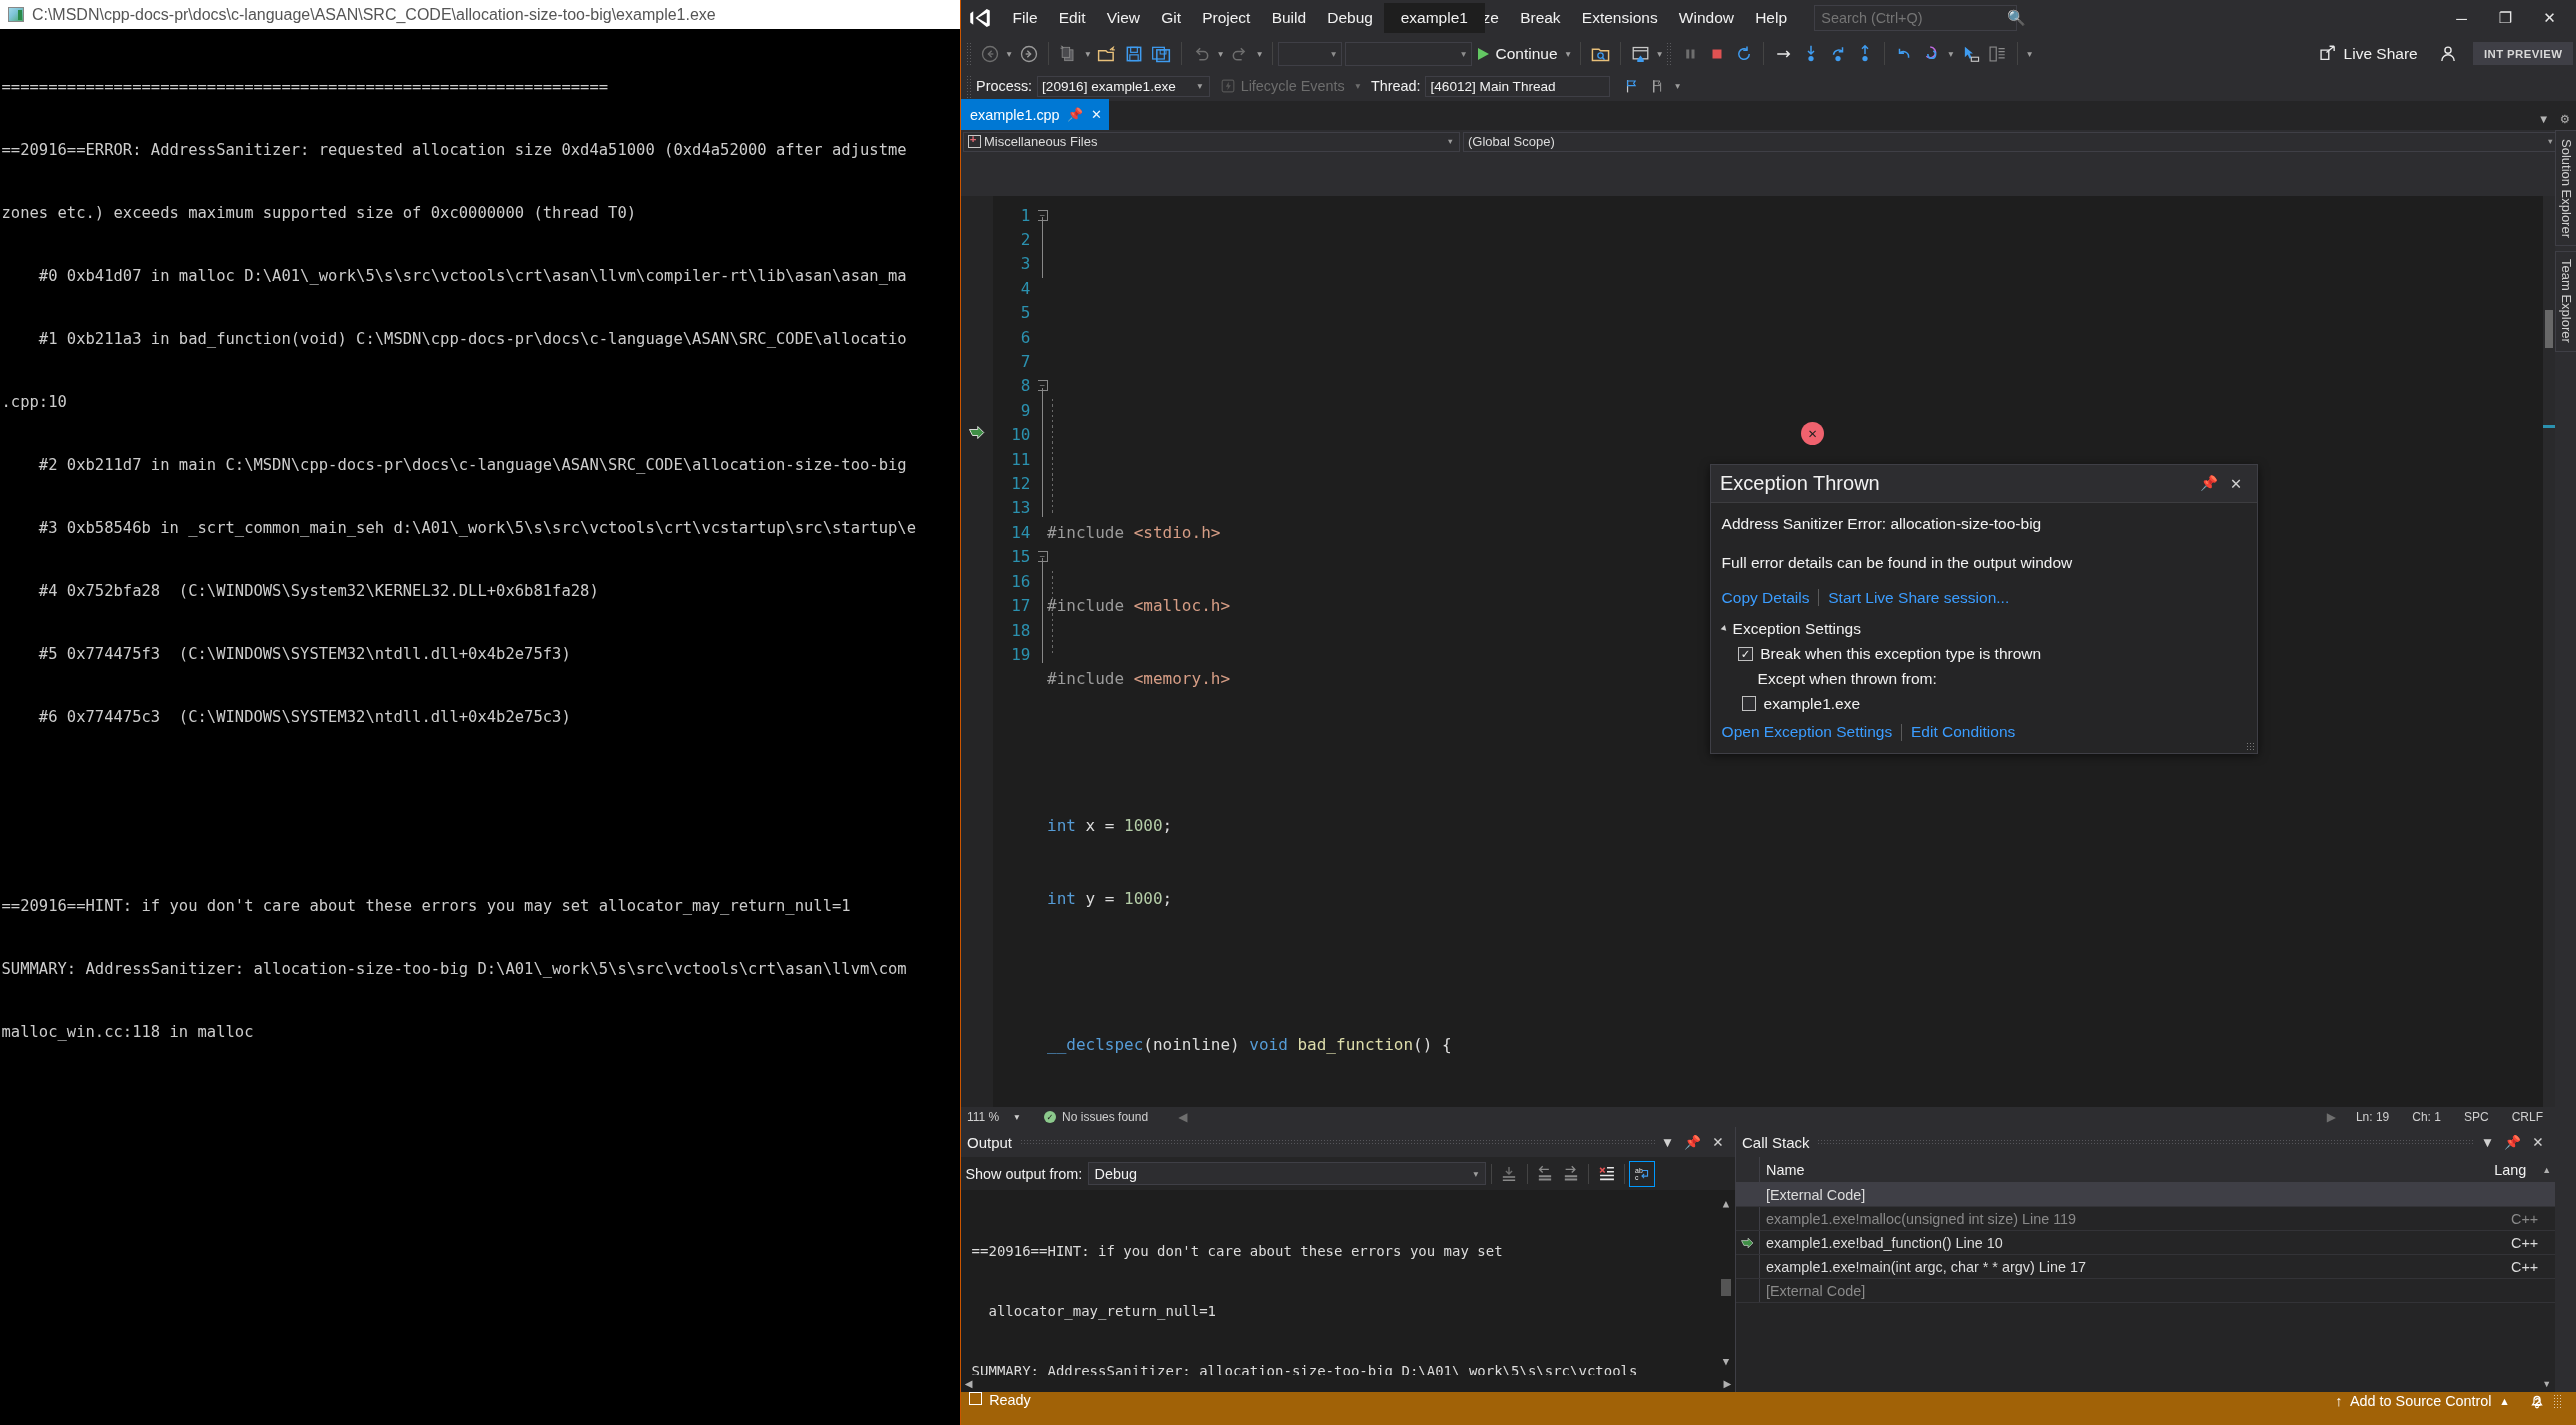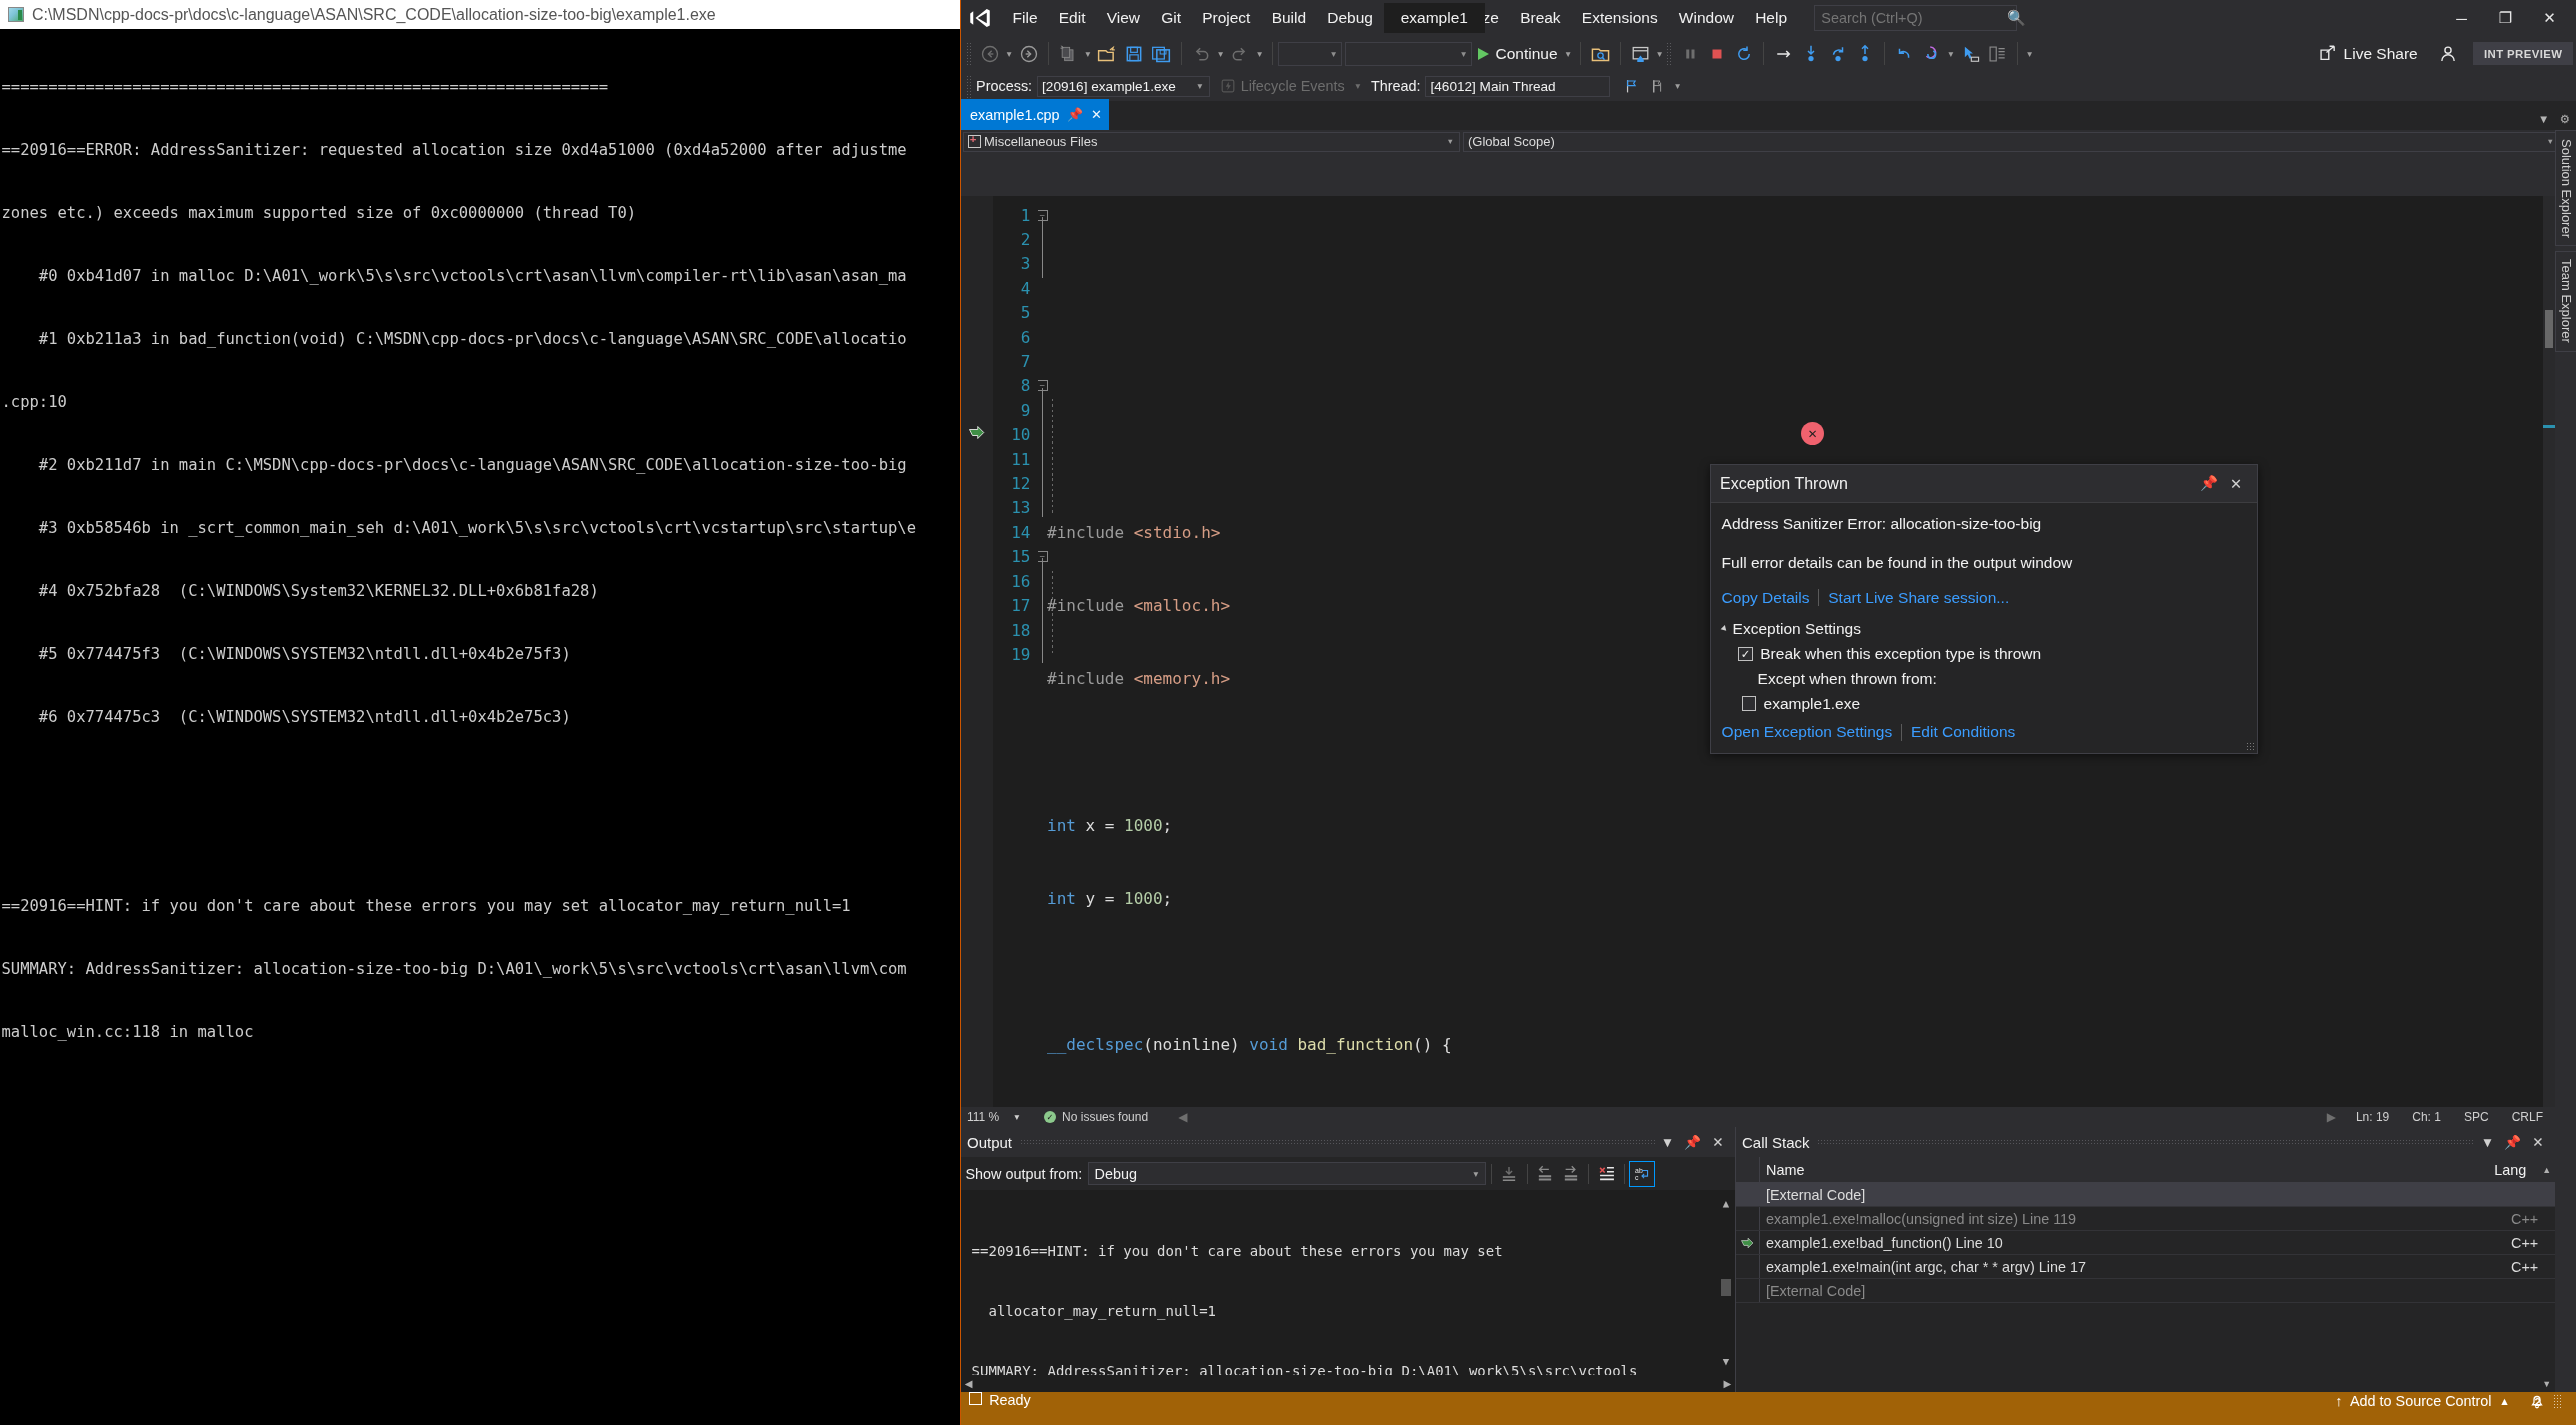--- a/index.html
+++ b/index.html
@@ -100,21 +100,21 @@
   .num{ color:#b5cea8; }
   .fold { position:absolute; left:-1.5px; width:11.4px;height:11.4px;border:0.8px solid #868686;color:#868686;
       font-size:9px; line-height:9px; text-align:center; background:#1e1e1e; }
   .guide { position:absolute; width:0.8px; top:0; bottom:0; }
 
   
   .exc { position:absolute; left:749px; top:464px; width:548px; background:#252526;
       border:0.8px solid #3f3f46; box-shadow:0 2.3px 9px rgba(0,0,0,.6); z-index:40; }
   .exc-hd { height:38px; background:#2d2d30; display:flex; align-items:center; padding:0 9px;
       border-bottom:0.8px solid #3d3d40; }
-  .exc-hd .t { color:#f1f1f1; font-size:16px; }
+  .exc-hd .t { color:#f1f1f1; font-size:20px; }
   .exc-hd .sp { flex:1; }
   .exc-hd .ic { color:#d0d0d0; font-size:14.4px; padding:0 6px; }
   .exc-bd { padding:12px 10.6px 9px 10.6px; }
   .exc-bd .msg { color:#f1f1f1; font-size:15.5px; margin-bottom:21px; }
   .exc-bd .msg2 { color:#f1f1f1; font-size:15.5px; margin-bottom:16.7px; }
   .lnks { display:flex; align-items:center; gap:0; margin-bottom:13.6px; }
   .lnk { color:#3b9dff; font-size:15.5px; }
   .lsep { width:0.8px; height:16.7px; background:#5a5a5a; margin:0 9px; }
   .exsettings { color:#f1f1f1; font-size:15.5px; display:flex; align-items:center; gap:6px; }
   .tri-down { width:0;height:0;border-left:5.3px solid #d0d0d0;border-top:3.8px solid transparent;

